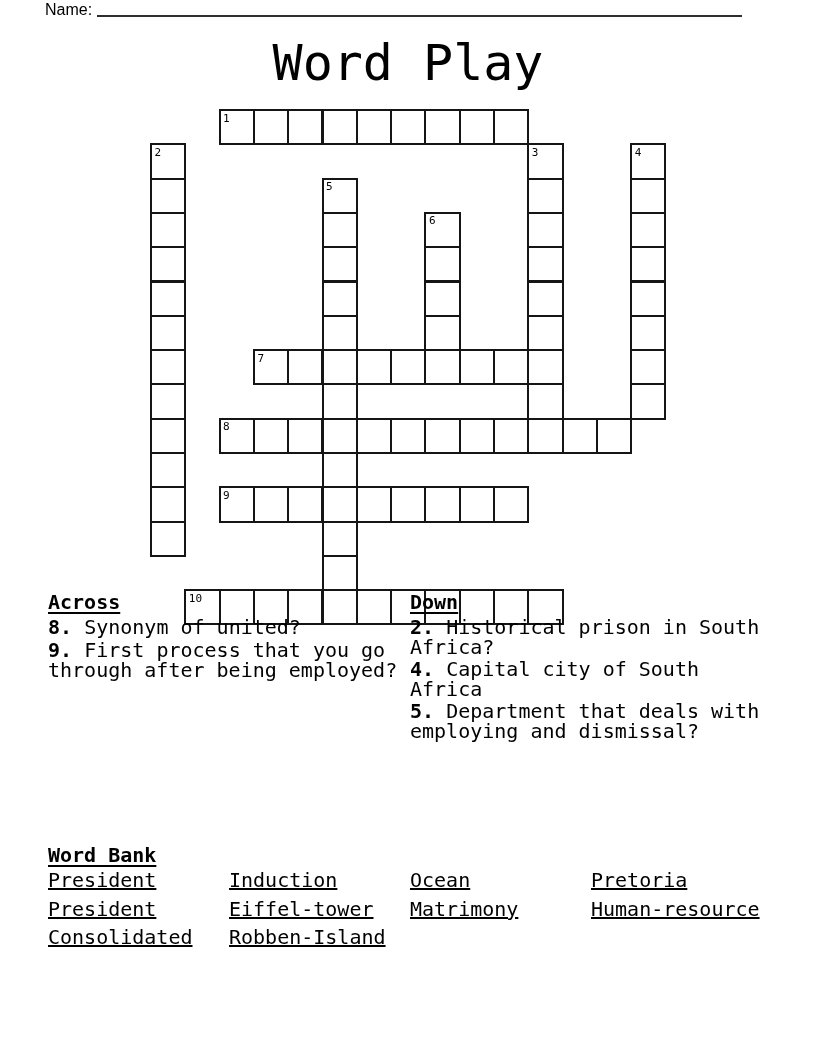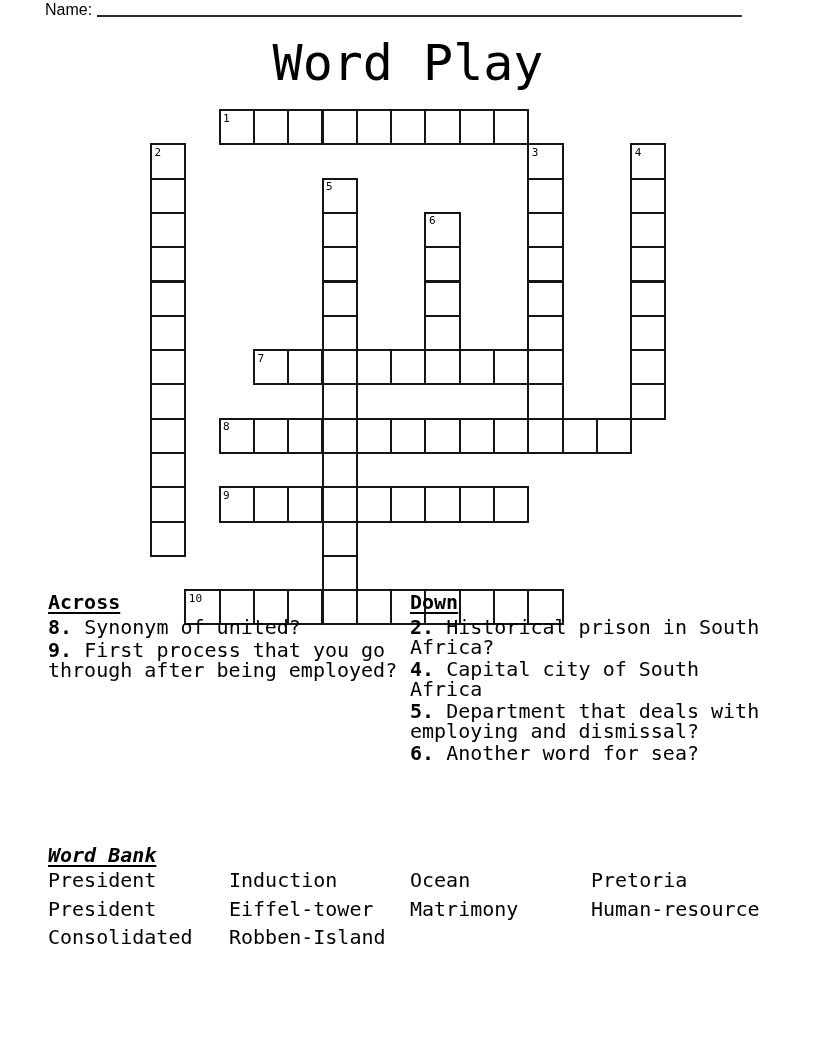--- a/index.html
+++ b/index.html
@@ -74,23 +74,23 @@
   .clue{margin:0 0 3px 0;}
   .clues.down .clue{margin-bottom:2px;}
   .clue b{font-weight:bold;}
   
   .bank{
     position:absolute;
     left:48px; top:845px;
     width:730px;
     font:20px/20px "DejaVu Sans Mono", monospace;
   }
-  .bank .heading{font-style:italic;}
+  .bank .heading{}
   .bank-row{display:flex;margin-bottom:8.7px;}
-  .bank-word{width:181px;flex:0 0 auto;}
+  .bank-word{width:181px;flex:0 0 auto;text-decoration:underline;}
   .bank-word:last-child{width:auto;}
 </style>
 </head>
 <body>
 
 <div class="page">
 
   <span class="name-label">Name:</span>
   <div class="name-line"></div>
 
@@ -223,21 +223,20 @@
         <p class="clue"><b class="clue-num">9.</b> First process that you go through after being employed?</p>
       </div>
   </section>
 
   <section class="clues down">
     <h2 class="heading">Down</h2>
     <div id="down-clues">
         <p class="clue"><b class="clue-num">2.</b> Historical prison in South Africa?</p>
         <p class="clue"><b class="clue-num">4.</b> Capital city of South Africa</p>
         <p class="clue"><b class="clue-num">5.</b> Department that deals with employing and dismissal?</p>
-        <p class="clue"><b class="clue-num">6.</b> Another word for sea?</p>
       </div>
   </section>
 
   <section class="bank">
     <h2 class="heading">Word Bank</h2>
     <div id="bank-rows">
         <div class="bank-row">
           <span class="bank-word">President</span>
           <span class="bank-word">Induction</span>
           <span class="bank-word">Ocean</span>

